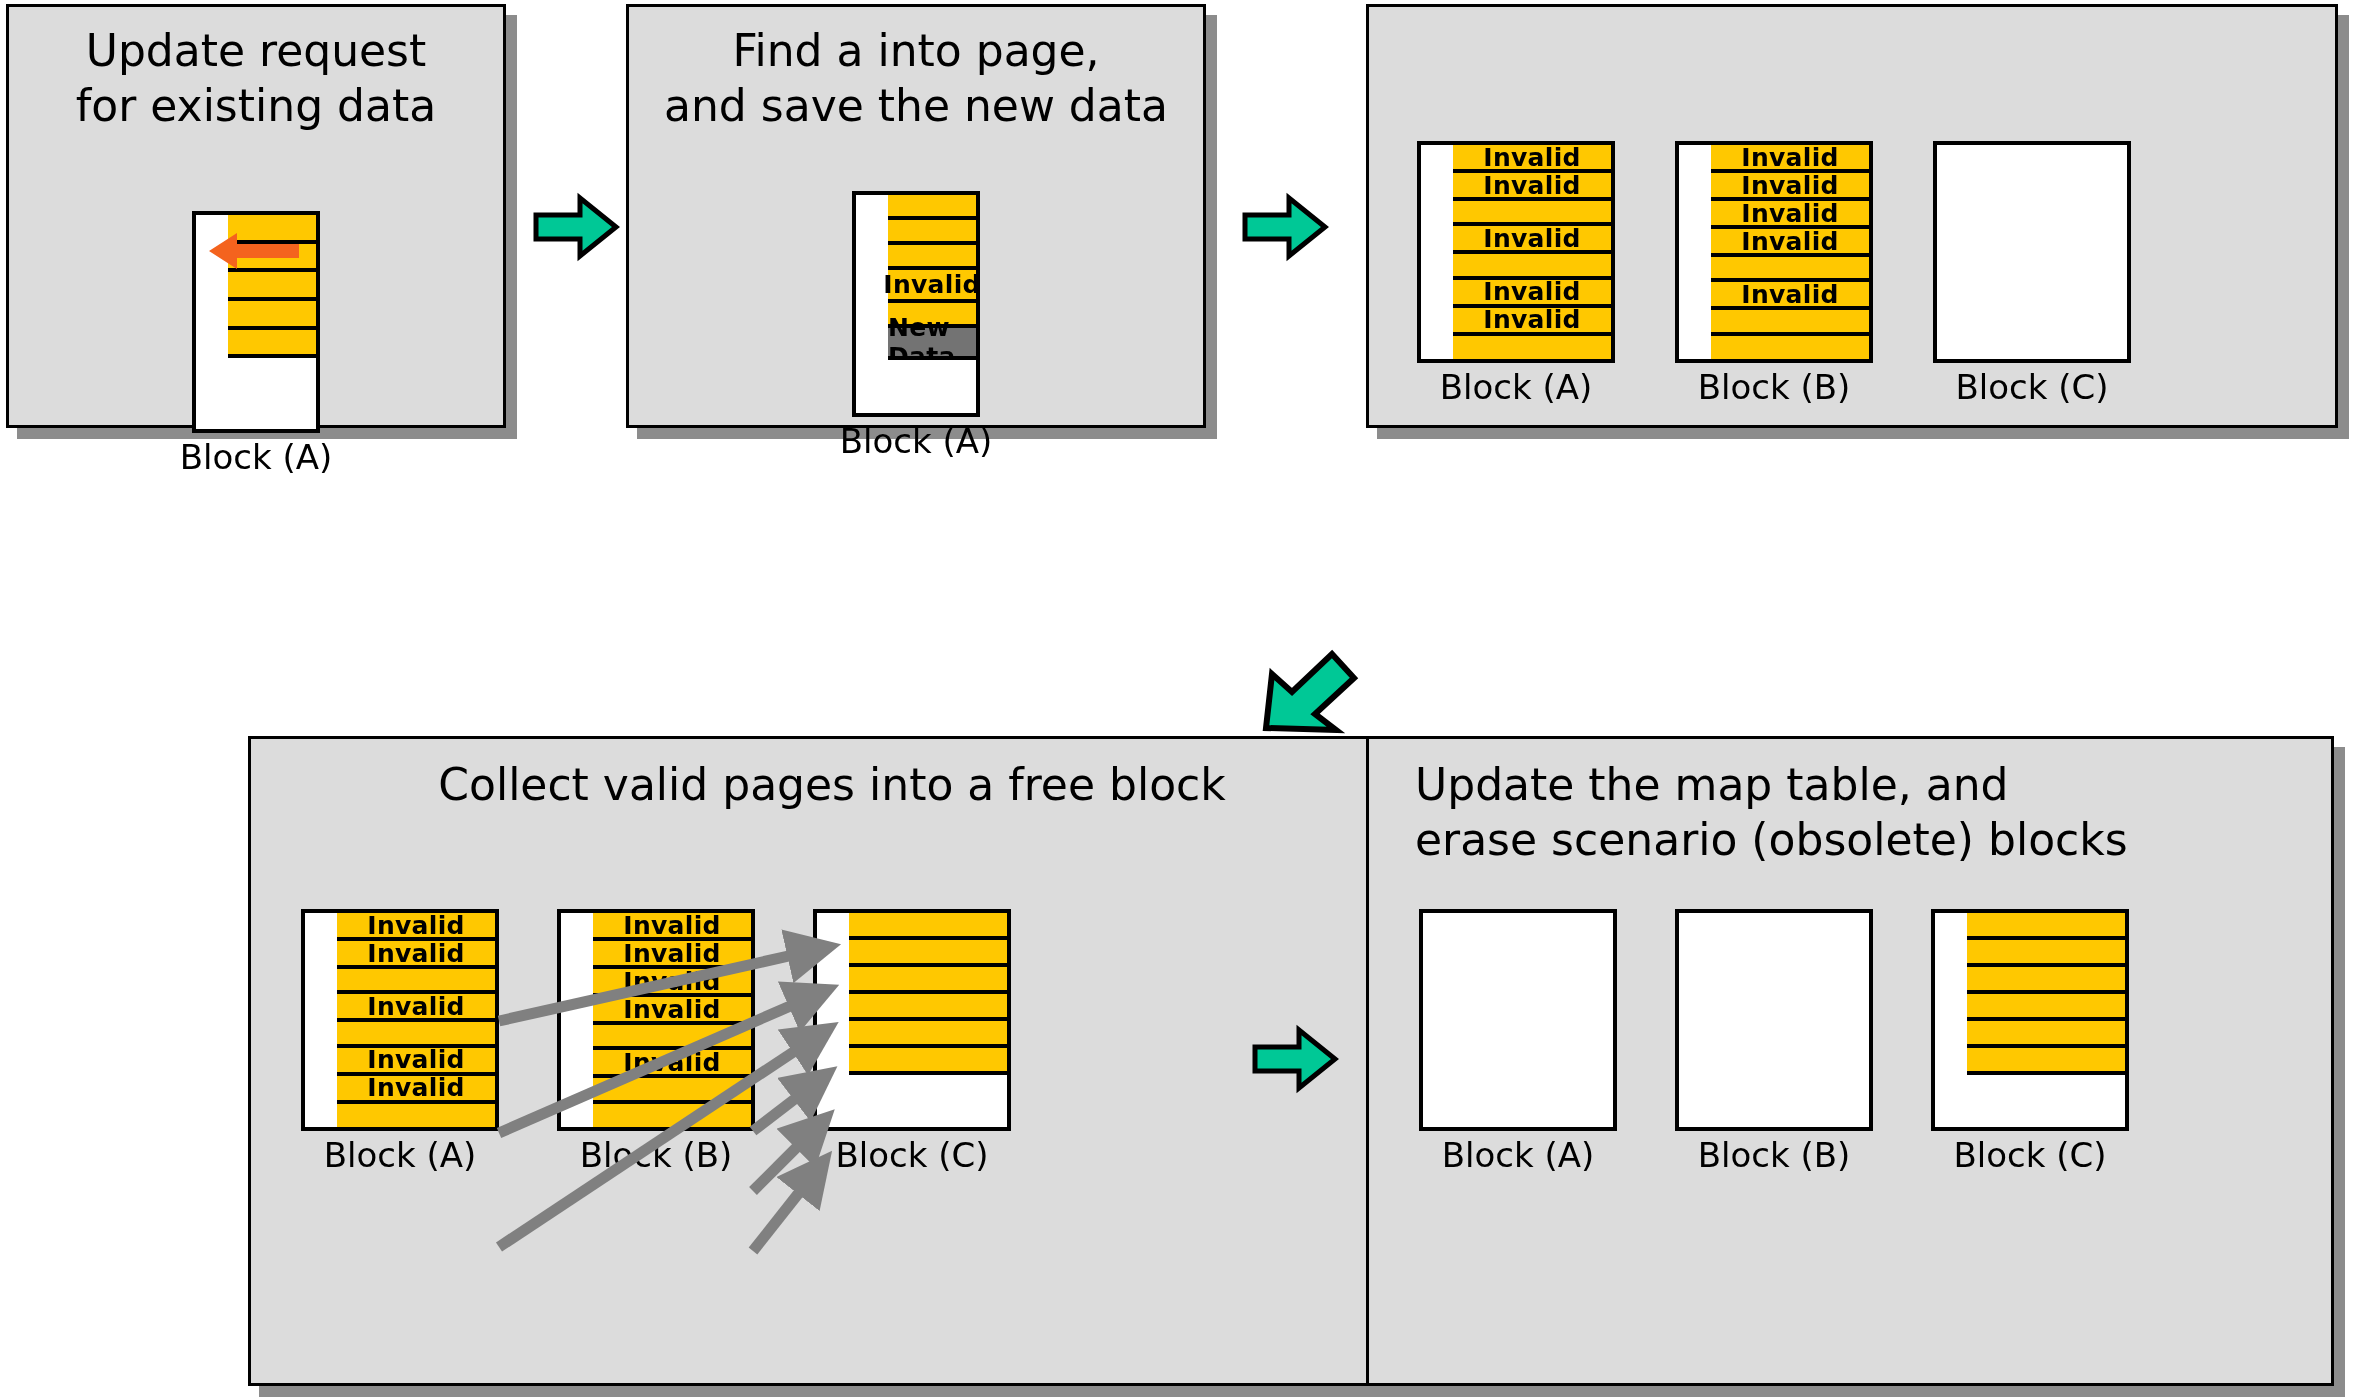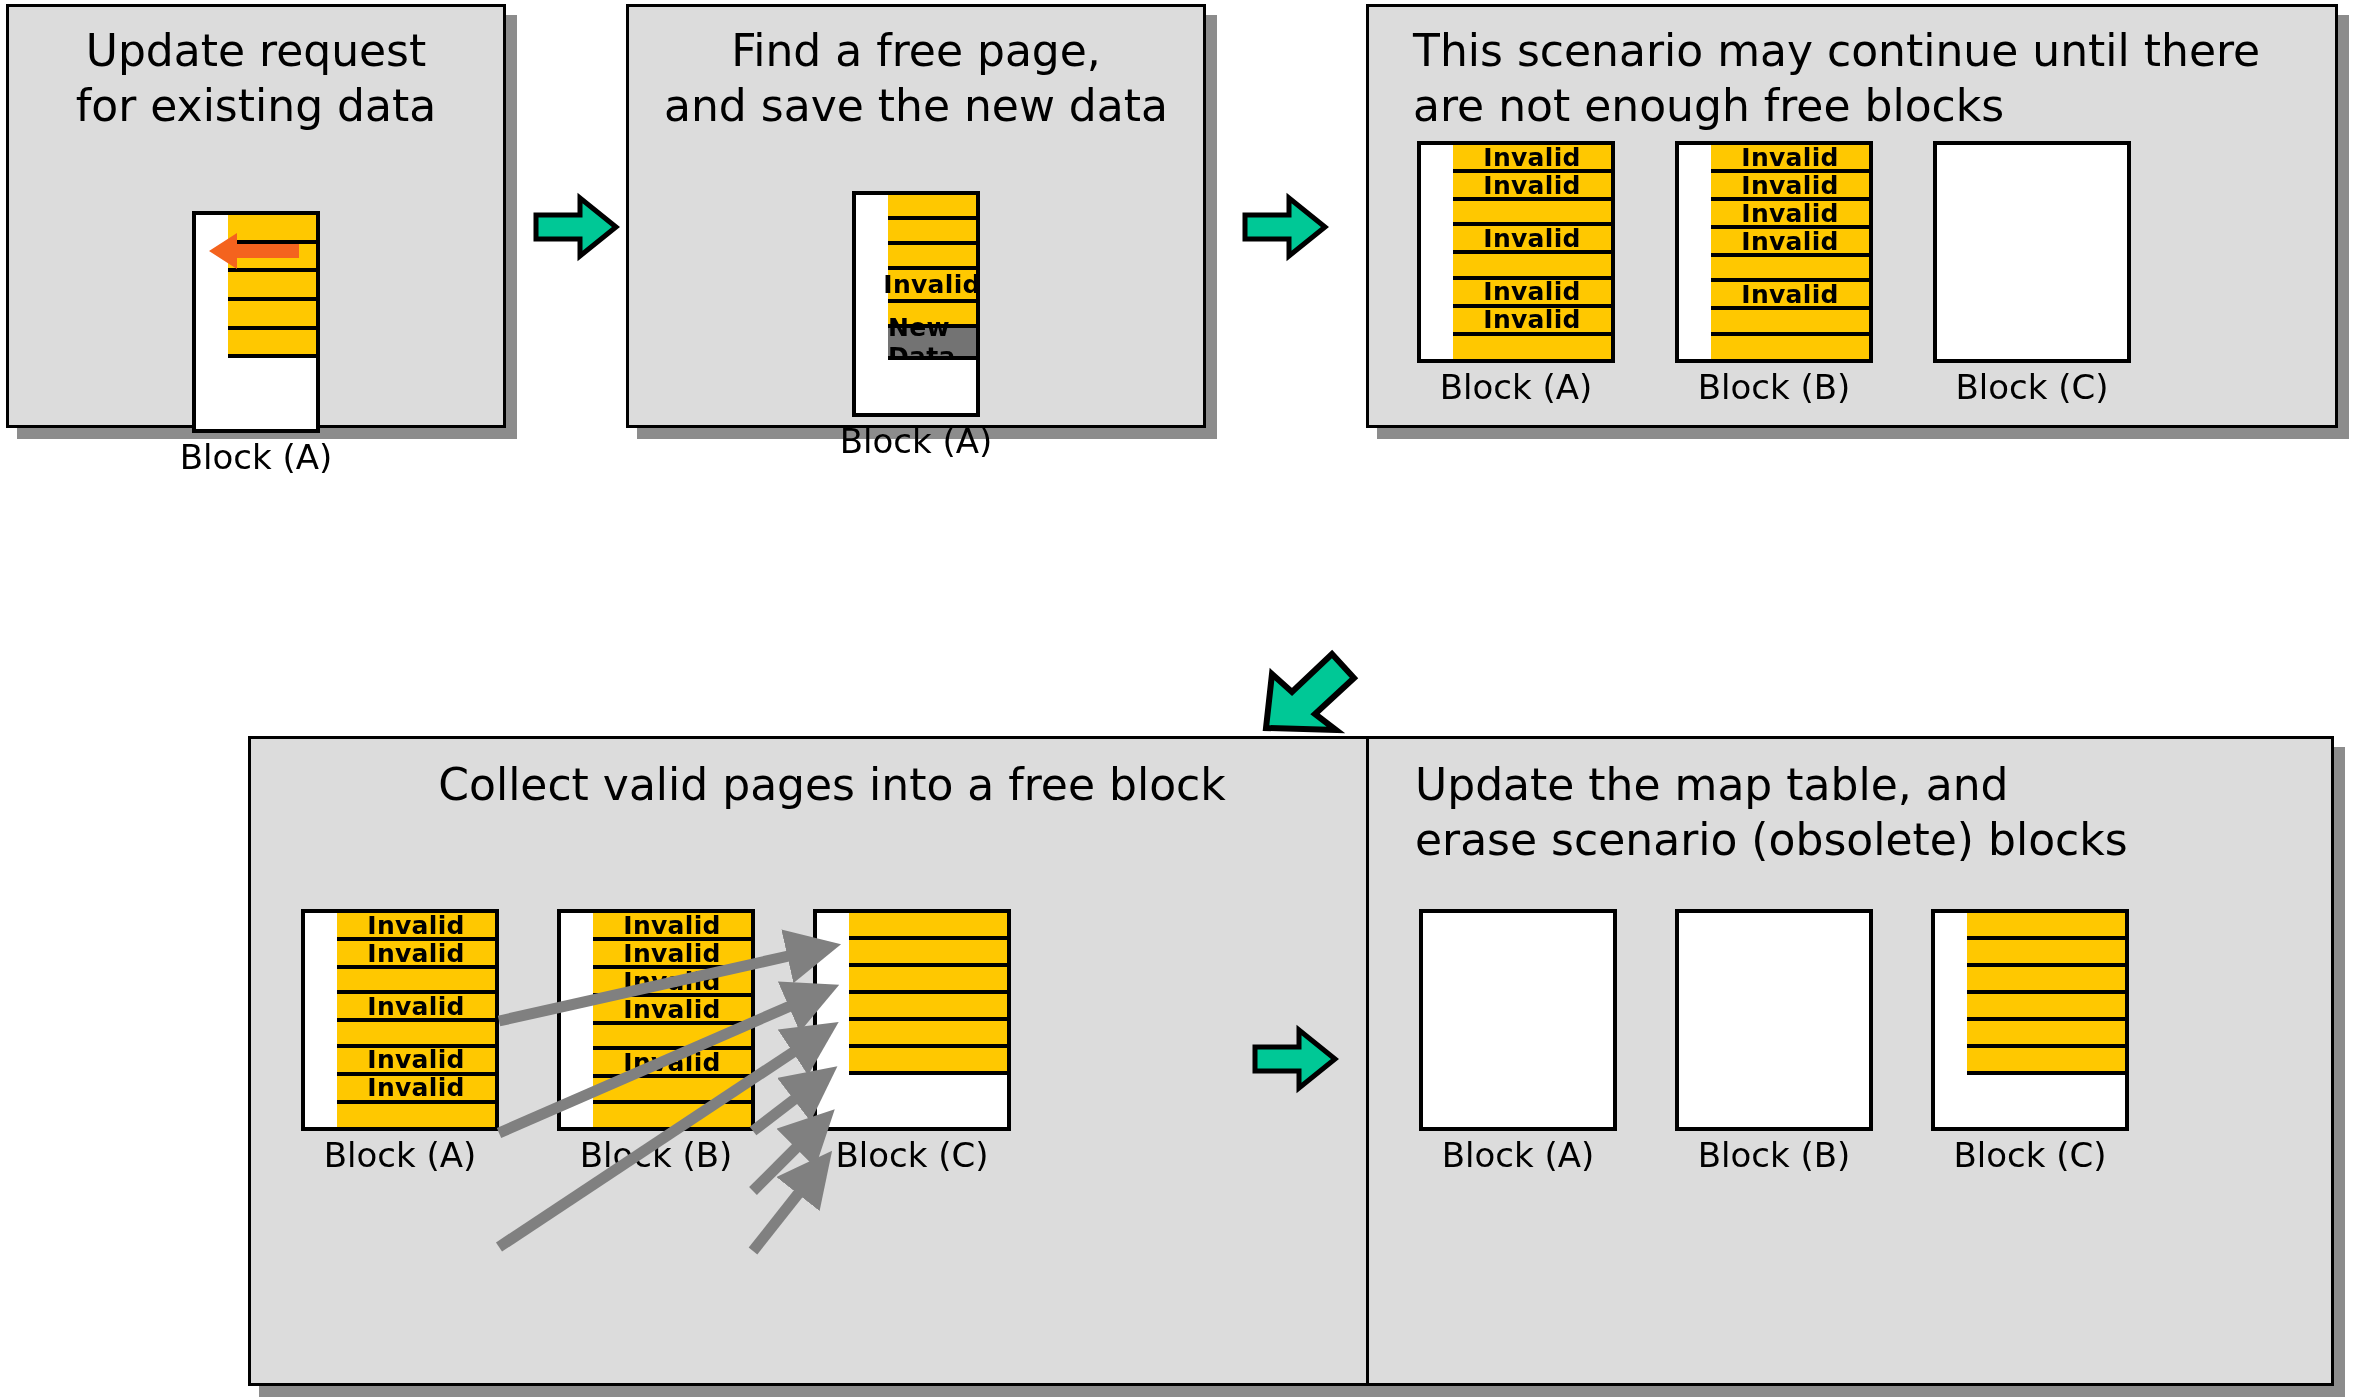--- a/index.html
+++ b/index.html
@@ -97,21 +97,21 @@
   <svg class="arrow-svg" style="left:200px;top:222px;" width="90" height="44" viewBox="0 0 90 44">
     <polygon points="0,22 28,4 28,15 90,15 90,29 28,29 28,40" fill="#F4631E"></polygon>
   </svg>
 </div>
 
 <svg class="arrow-svg" style="left:534px;top:196px;" width="84" height="62" viewBox="0 0 84 62">
   <polygon points="2,19 46,19 46,2 82,31 46,60 46,43 2,43" fill="#00C896" stroke="#000" stroke-width="5" stroke-linejoin="miter"></polygon>
 </svg>
 
 <div class="panel" style="left:626px;top:4px;width:580px;height:424px;">
-  <div class="panel-title" style="top:16px;">Find a free page,
+  <div class="panel-title" style="top:16px;">Find a into page,
 and save the new data</div>
 
   <div class="blocks" style="left:0;right:0;top:184px;justify-content:center;">
     <div class="blockwrap">
       <div class="block" style="width:128px;height:226px;">
         <div class="page" style="height:30px;"></div>
         <div class="page" style="height:30px;"></div>
         <div class="page" style="height:30px;"></div>
         <div class="page" style="height:35px;">Invalid</div>
         <div class="page" style="height:30px;"></div>
@@ -121,22 +121,20 @@
       <div class="block-label">Block (A)</div>
     </div>
   </div>
 </div>
 
 <svg class="arrow-svg" style="left:1243px;top:196px;" width="84" height="62" viewBox="0 0 84 62">
   <polygon points="2,19 46,19 46,2 82,31 46,60 46,43 2,43" fill="#00C896" stroke="#000" stroke-width="5" stroke-linejoin="miter"></polygon>
 </svg>
 
 <div class="panel" style="left:1366px;top:4px;width:972px;height:424px;">
-  <div class="panel-title left-align" style="top:16px;left:44px;right:24px;">This scenario may continue until there
-are not enough free blocks</div>
 
   <div class="blocks" style="left:48px;top:134px;gap:60px;">
 
     <div class="blockwrap">
       <div class="block" style="width:198px;height:222px;">
         <div class="page" style="height:28px;">Invalid</div>
         <div class="page" style="height:28px;">Invalid</div>
         <div class="page" style="height:28px;"></div>
         <div class="page" style="height:28px;">Invalid</div>
         <div class="page" style="height:28px;"></div>

